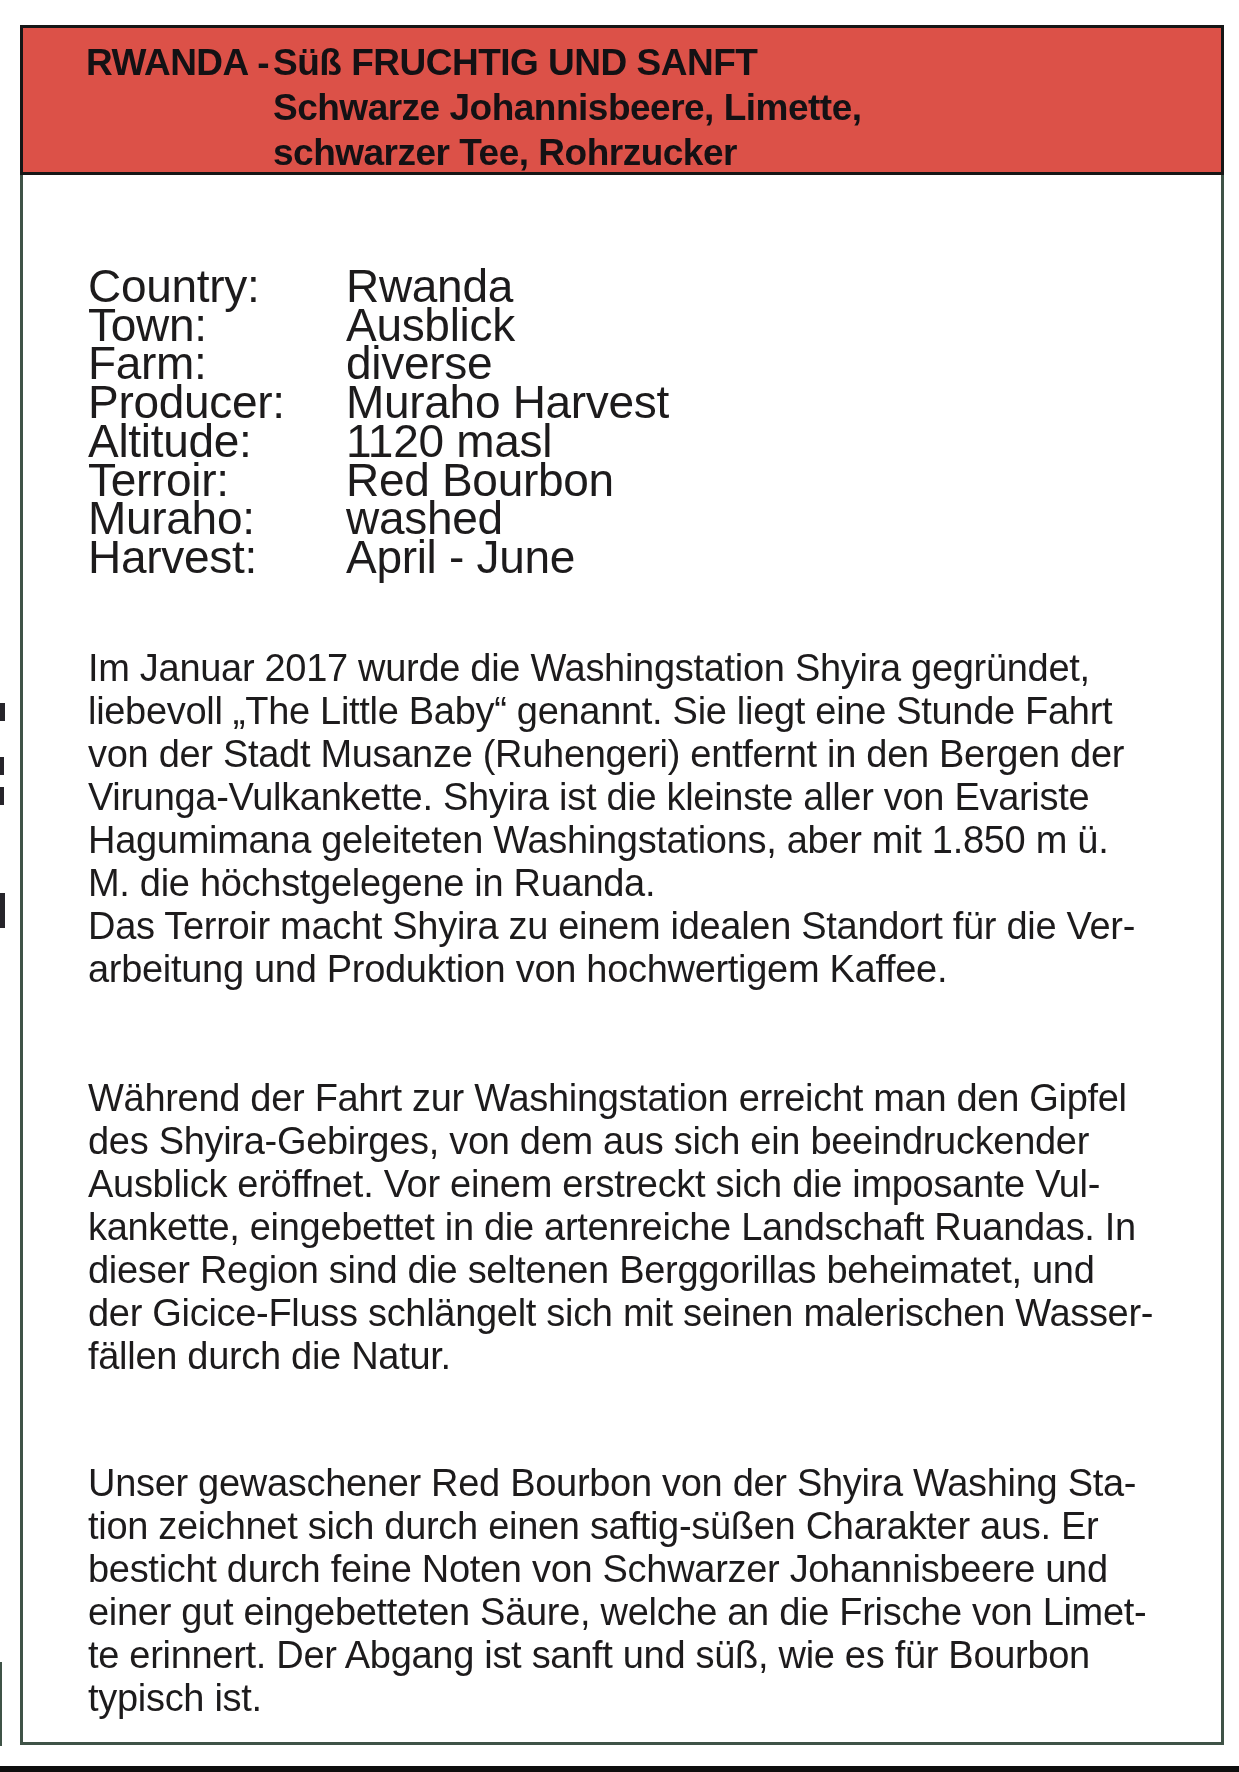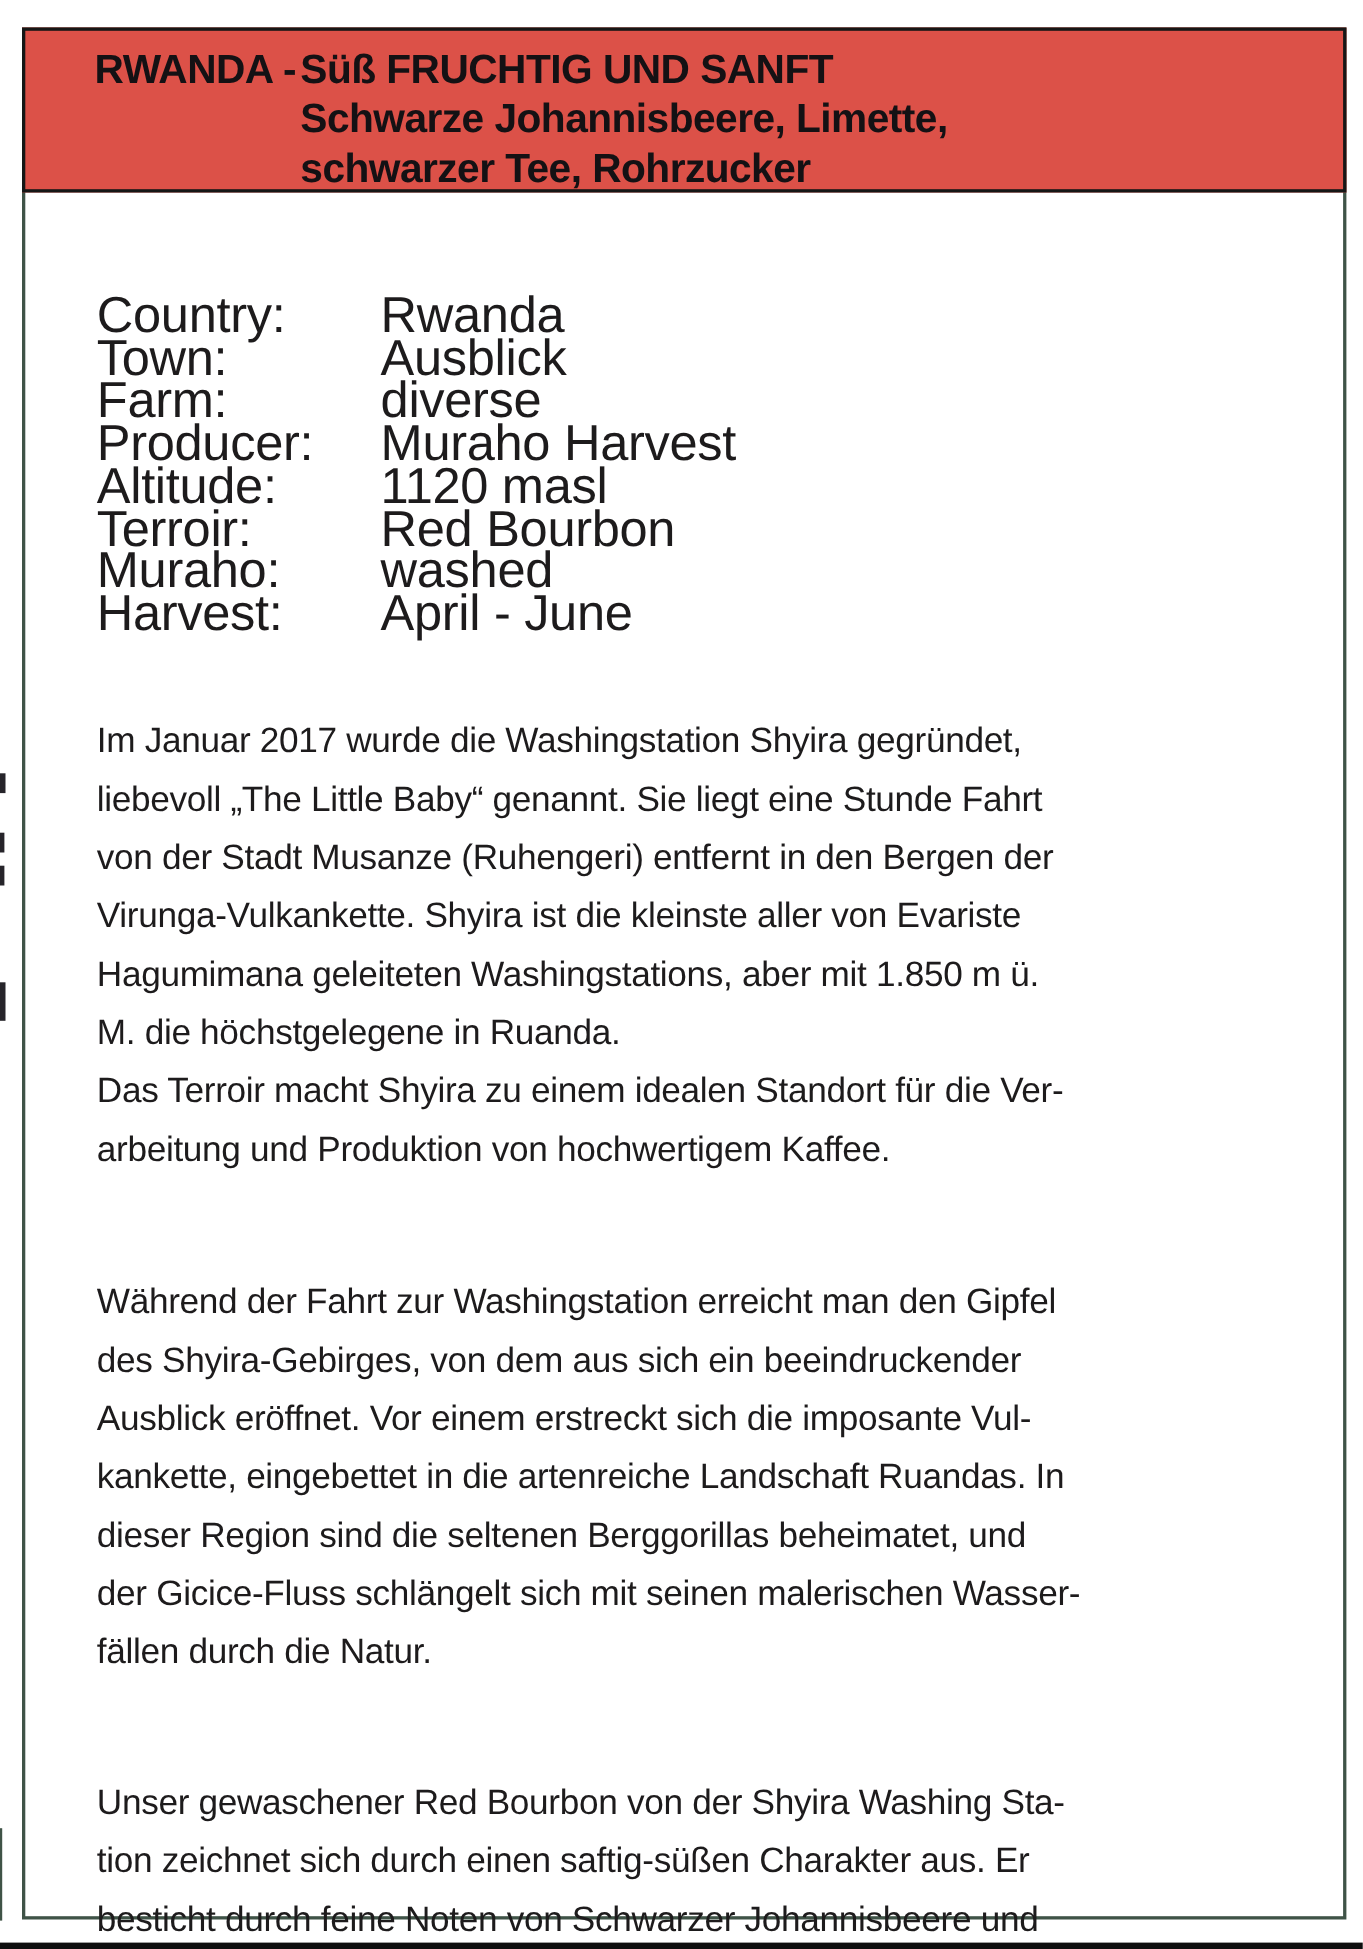--- a/index.html
+++ b/index.html
@@ -58,22 +58,22 @@
     margin-top: 92px;
     font-size: 46px;
     line-height: 38.7px;
     letter-spacing: -0.3px;
   }
   .info-row .info-label {
     display: inline-block;
     width: 258px;
   }
   .paragraph {
-    font-size: 32px;
-    line-height: 53px;
+    font-size: 38px;
+    line-height: 43px;
     letter-spacing: -0.3px;
     white-space: pre-line;
     width: 1100px;
   }
   .p1 { margin-top: 70px; }
   .p2 { margin-top: 86px; }
   .p3 { margin-top: 84px; }
   
   .edge-mark {
     position: absolute;

